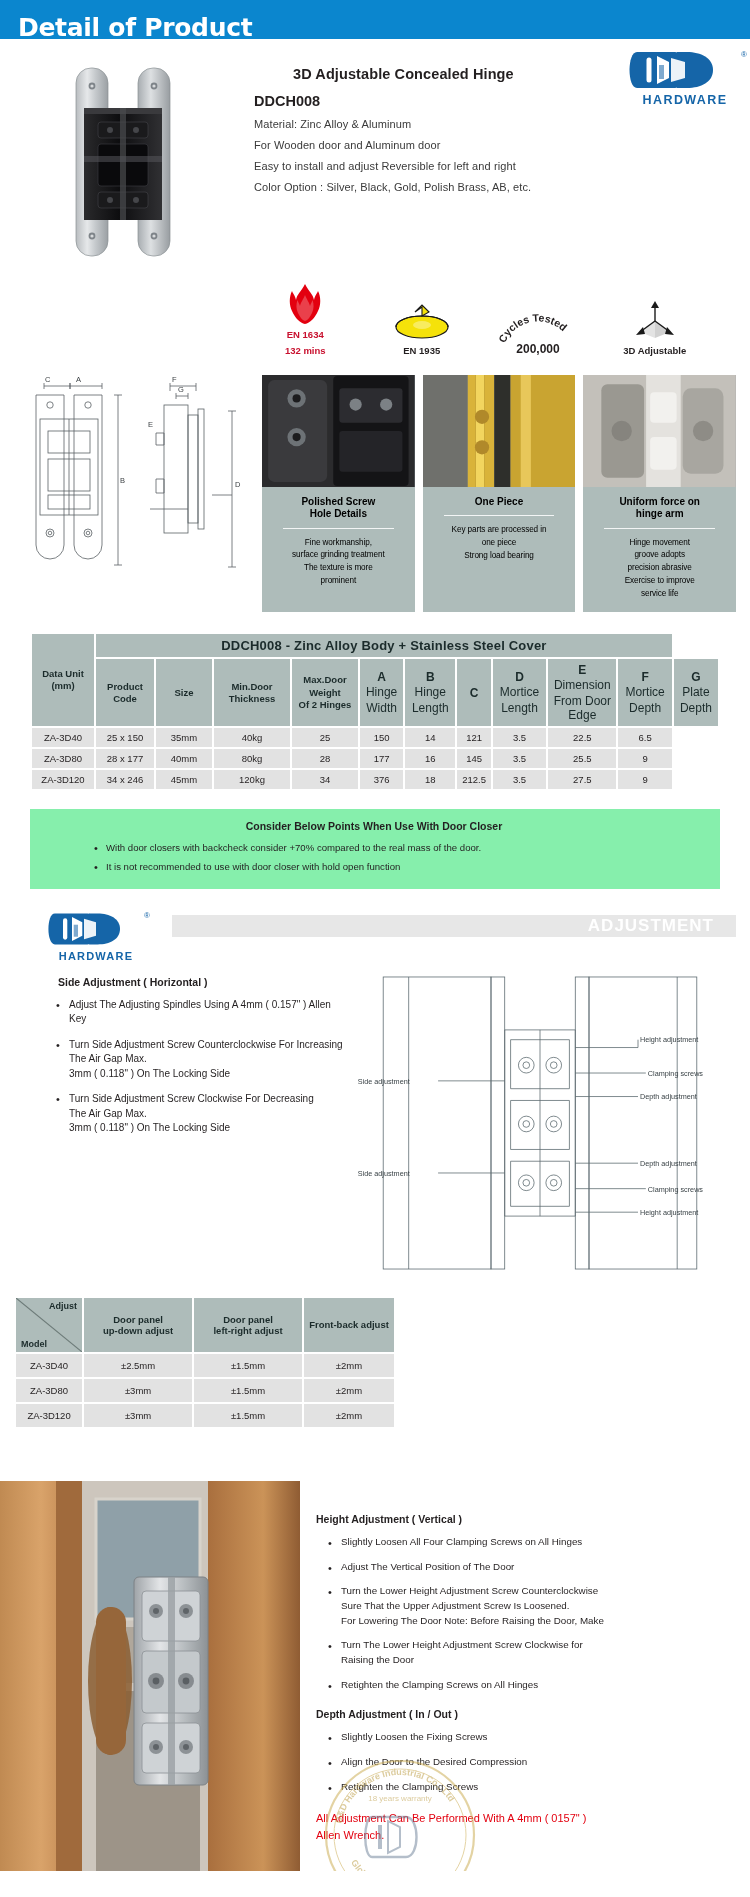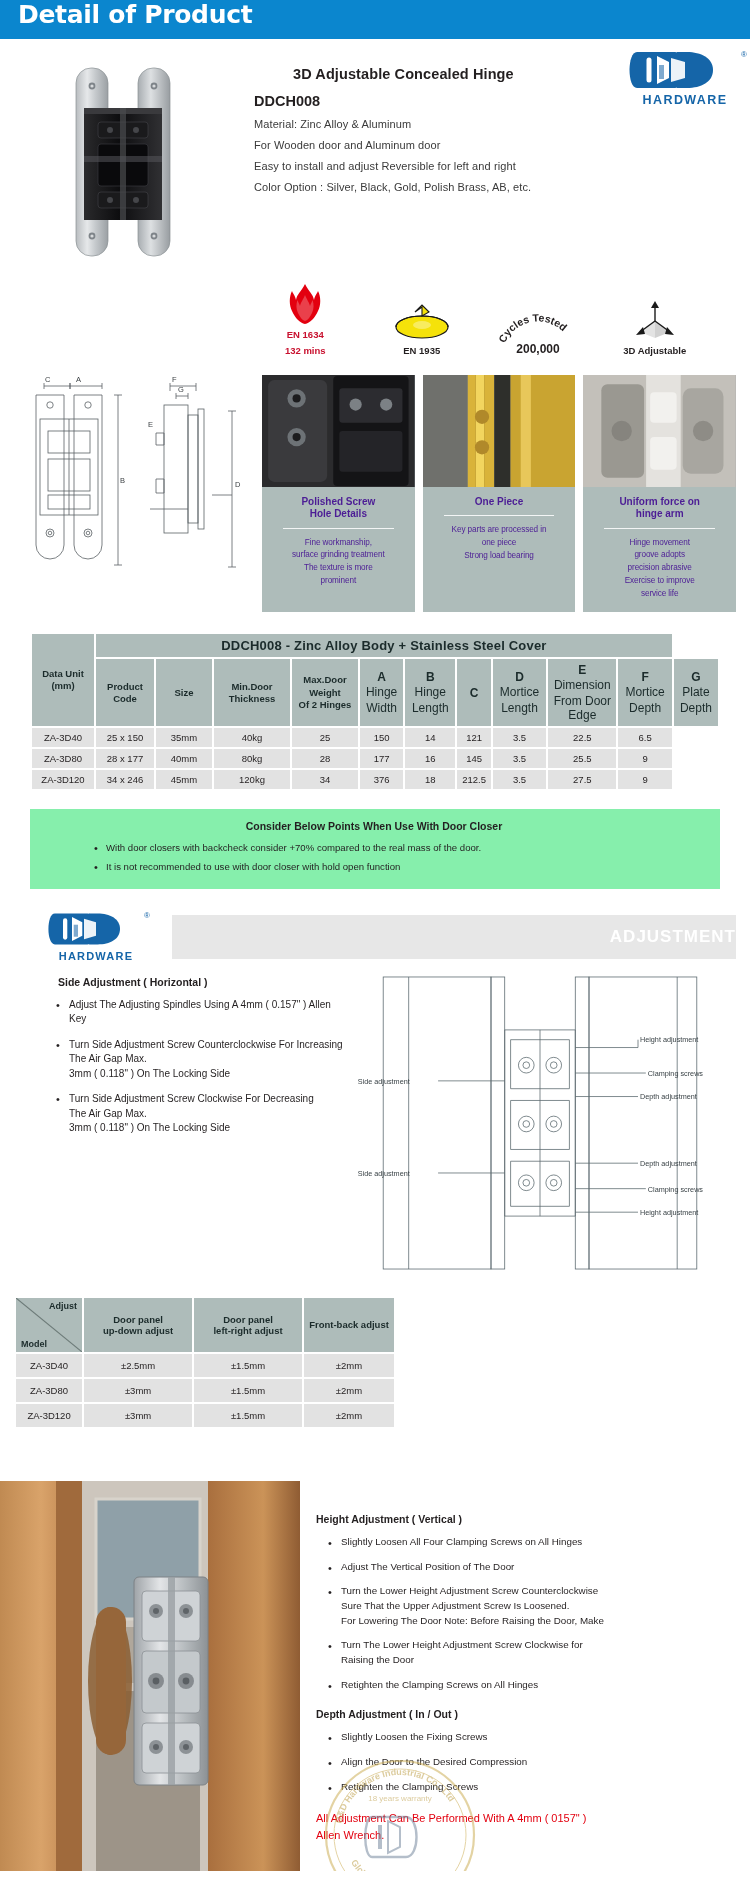--- a/index.html
+++ b/index.html
@@ -11,21 +11,21 @@
     color: #231f20;
     -webkit-font-smoothing: antialiased;
   }
   .page { width: 750px; position: relative; overflow: hidden; }
 
   
   .banner {
     height: 42px;
     background: #0b86ce;
     display: flex;
-    align-items: flex-start;
+    align-items: flex-end;
     padding-left: 18px;
     position: relative;
   }
   .banner::after {
     content: "";
     position: absolute;
     left: 0; right: 0; bottom: 0;
     height: 3px;
     background: #ffffff;
   }
@@ -82,21 +82,21 @@
   .draw-box { flex: 1; position: relative; }
   .feat-wrap { flex: 1; display: flex; gap: 8px; }
   .feat-card { flex: 1; display: flex; flex-direction: column; }
   .feat-photo {
     height: 112px;
     background: #8e9ba0;
     position: relative; overflow: hidden;
   }
   .feat-body {
     background: #aebcba;
-    color: #4c1d95;
+    color: #000000;
     text-align: center;
     padding: 9px 7px 12px 7px;
     flex: 1;
   }
   .feat-title { font-size: 10px; font-weight: bold; line-height: 1.25; }
   .feat-rule { height: 1px; background: #ffffff; margin: 7px 14px 8px 14px; opacity: .85; }
   .feat-desc { font-size: 8.2px; line-height: 1.55; letter-spacing: -0.1px; }
 
   
   .tbl-wrap { padding: 20px 30px 0 30px; }
@@ -129,22 +129,23 @@
   }
 
   
   .adj-section { position: relative; margin-top: 20px; padding: 0 14px; }
   .adj-head { display: flex; align-items: flex-start; }
   .adj-logo { width: 130px; text-align: center; padding-left: 34px; }
   .adj-logo .logo-mark { width: 96px; height: 40px; }
   .adj-logo .logo-word { font-size: 11px; letter-spacing: 1.2px; }
   .adj-banner {
     flex: 1; margin-left: 28px; margin-top: 6px;
-    background: #e7e7e7; height: 44px;
+    background: #e7e7e7; height: 22px;
     display: flex; align-items: center; justify-content: flex-end;
+    padding-right: 22px;
   }
   .adj-banner-txt {
     font-size: 17px; font-weight: bold; color: #ffffff;
     letter-spacing: 1px;
   }
 
   .adj-body { display: flex; margin-top: 6px; }
   .adj-left { width: 330px; padding-left: 18px; }
   .adj-sub { font-size: 10.5px; font-weight: bold; margin: 8px 0 10px 26px; }
   .adj-left ul { margin: 0; padding-left: 24px; list-style: none; }

